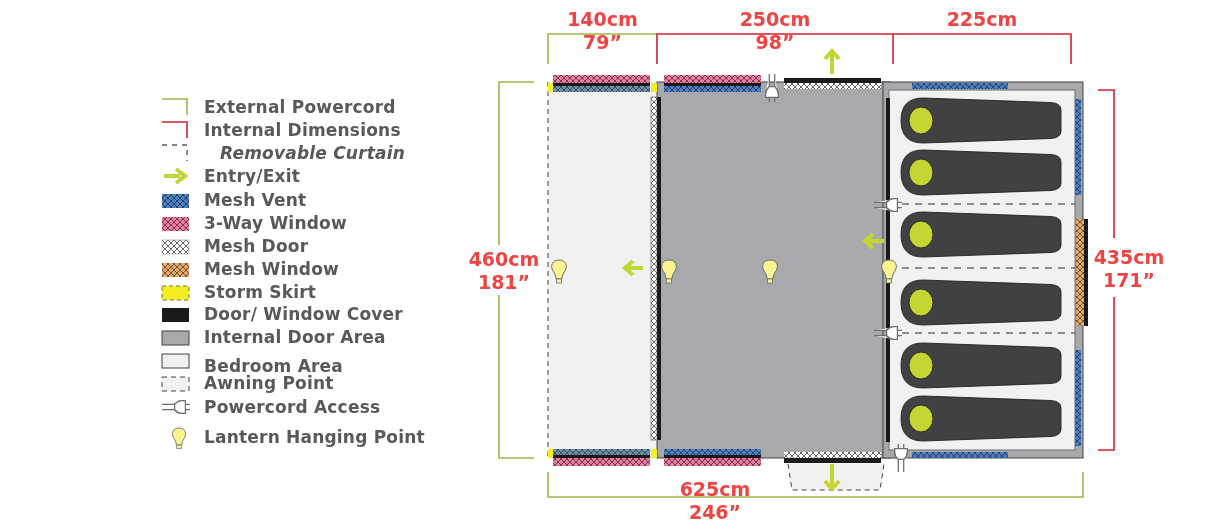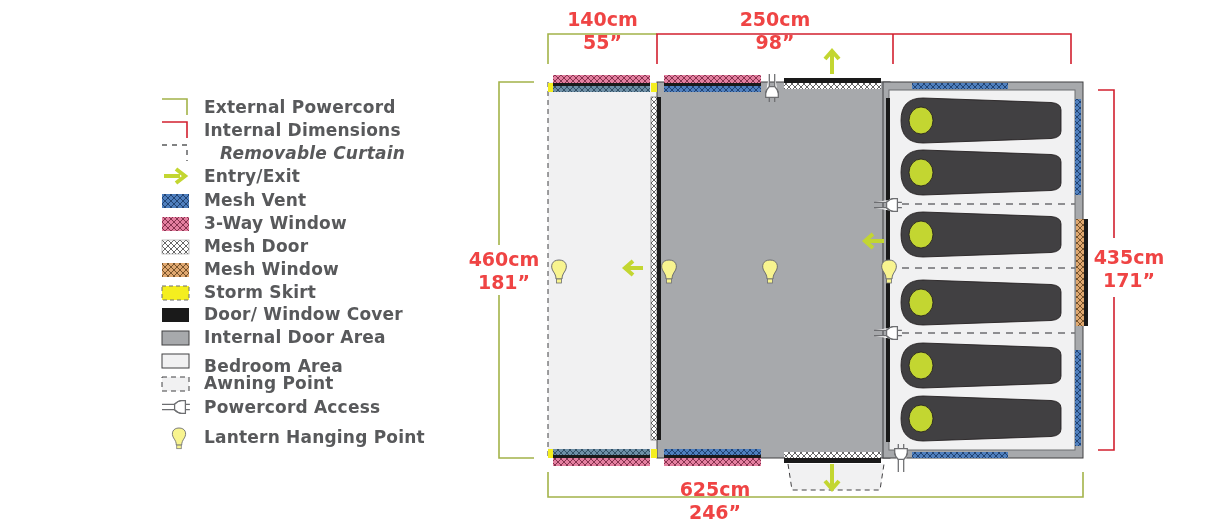--- a/index.html
+++ b/index.html
@@ -170,27 +170,28 @@
   <g>
     <use href="#bulb" transform="translate(559,270)"></use>
     <use href="#bulb" transform="translate(669,270)"></use>
     <use href="#bulb" transform="translate(770,270)"></use>
     <use href="#bulb" transform="translate(889,270)"></use>
   </g>
 </svg>
 
 <div class="dim" style="left:548px;top:8px;width:109px;">
   <div>140cm</div>
-  <div>55”</div>
+  <div>79”</div>
 </div>
 <div class="dim" style="left:657px;top:8px;width:236px;">
   <div>250cm</div>
   <div>98”</div>
 </div>
 <div class="dim" style="left:893px;top:8px;width:178px;">
+  <div>225cm</div>
 </div>
 <div class="dim" style="left:464px;top:248px;width:80px;">
   <div>460cm</div>
   <div>181”</div>
 </div>
 <div class="dim" style="left:1089px;top:246px;width:80px;">
   <div>435cm</div>
   <div>171”</div>
 </div>
 <div class="dim" style="left:660px;top:478px;width:110px;">

